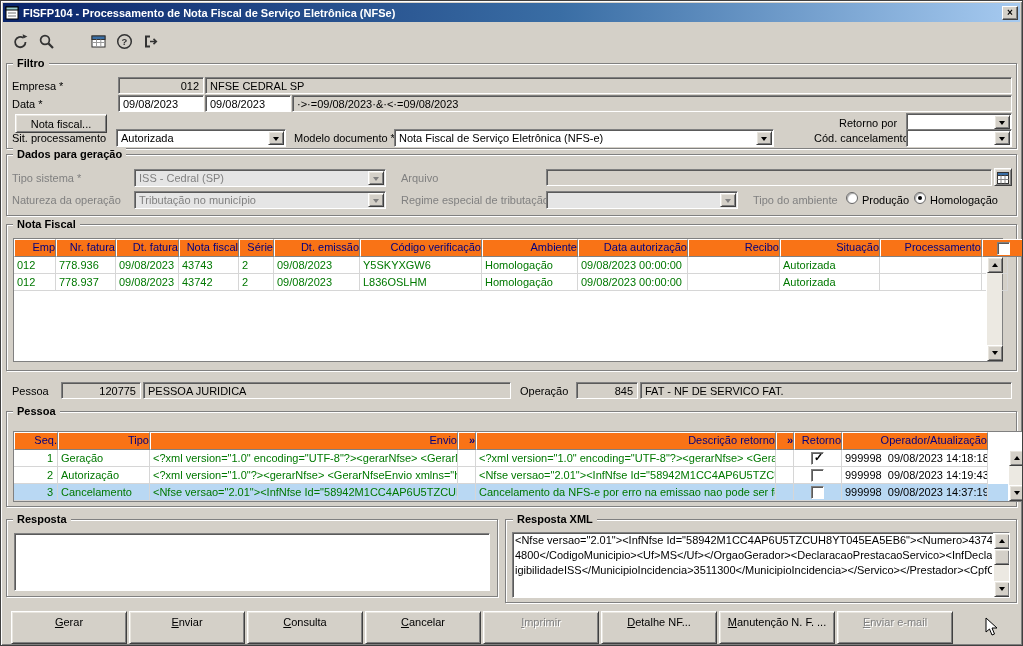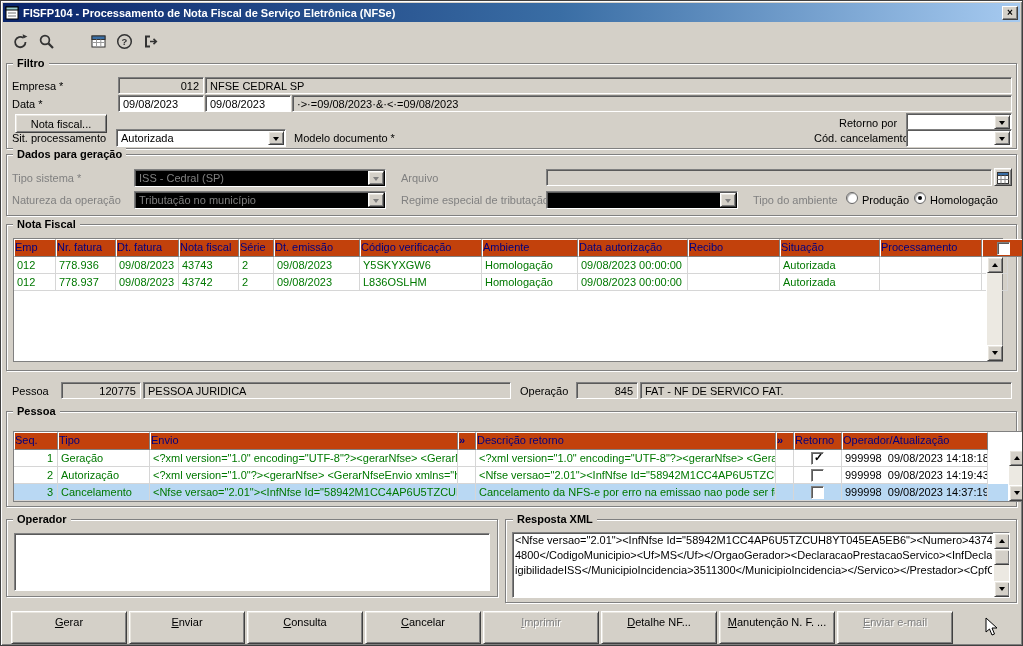--- a/index.html
+++ b/index.html
@@ -11,29 +11,29 @@
 .close-btn{width:16px;height:14px;background:#d4d0c8;border:1px solid;border-color:#fff #404040 #404040 #fff;box-shadow:inset -1px -1px 0 #808080;font-weight:bold;font-size:10px;line-height:12px;text-align:center;font-family:inherit}
 .tbtn{position:absolute;width:22px;height:22px;display:flex;align-items:center;justify-content:center;background:transparent;border:none}
 .gb{position:absolute;border:1px solid #808080;box-shadow:1px 1px 0 #fff,inset 1px 1px 0 #fff}
 .leg{position:absolute;background:#d4d0c8;padding:0 4px;font-weight:bold;z-index:2;white-space:nowrap}
 .lbl{position:absolute;white-space:nowrap;line-height:13px}
 .dis{color:#808080}
 .fld{position:absolute;background:#d4d0c8;border:1px solid;border-color:#808080 #fff #fff #808080;box-shadow:inset 1px 1px 0 #5a5a5a;padding:2px 4px 0;white-space:pre;overflow:hidden;height:17px}
 .white{background:#fff}
 .ra{text-align:right}
 .combo{position:absolute;background:#fff;border:1px solid;border-color:#808080 #fff #fff #808080;box-shadow:inset 1px 1px 0 #5a5a5a;padding:2px 18px 0 4px;overflow:hidden}
-.combo.dis{background:#000000;color:#808080}
+.combo.dis{background:#e5e5e5;color:#808080}
 .cval{display:block;white-space:nowrap;overflow:hidden}
 .cbtn{position:absolute;right:1px;top:1px;bottom:1px;width:16px;background:#d4d0c8;border:1px solid;border-color:#fff #404040 #404040 #fff;box-shadow:inset 1px 1px 0 #e8e5de,inset -1px -1px 0 #808080;display:flex;align-items:center;justify-content:center}
 .tri{width:0;height:0;border:3px solid transparent;border-top:4px solid #000;margin-top:4px}
 .dis .tri{border-top-color:#808080}
 .btn{background:#d4d0c8;border:1px solid;border-color:#fff #404040 #404040 #fff;box-shadow:inset 1px 1px 0 #e8e5de,inset -1px -1px 0 #808080;font-family:inherit;font-size:11px;color:#000;text-align:center}
 .grid{position:absolute;background:#fff;border:1px solid #808080}
 .ghrow{display:flex;height:18px}
-.gh{background:#c2410c;border:1px solid;border-color:#fff #808080 #808080 #fff;color:#000080;text-align:left;line-height:15px;overflow:hidden;white-space:nowrap;flex:none;font-size:11px}
+.gh{background:#f97316;border:1px solid;border-color:#fff #808080 #808080 #fff;color:#000080;text-align:right;line-height:15px;overflow:hidden;white-space:nowrap;flex:none;font-size:11px}
 .gbody{position:relative;background:#fff}
 .grow{display:flex;height:17px;color:#007800}
 .gc{border-right:1px solid #d6d6d6;border-bottom:1px solid #d6d6d6;padding:2px 3px 0;overflow:hidden;white-space:pre;flex:none}
 .ctr{display:flex;align-items:center;justify-content:center;padding:0}
 .sel{background:#b9d8f3}
 .opr{color:#000}
 .nc0{width:42px}.nc1{width:60px}.nc2{width:63px}.nc3{width:60px}.nc4{width:35px}.nc5{width:86px}.nc6{width:122px}.nc7{width:96px}.nc8{width:110px}.nc9{width:92px}.nc10{width:100px}.nc11{width:102px}.nc12{width:26px}.nch{width:42px}
 .ec0{width:44px}.ec1{width:92px}.ec2{width:308px}.ec3{width:18px}.ec4{width:300px}.ec5{width:18px}.ec6{width:48px}.ec7{width:146px}
 .sb{position:absolute;width:16px;background:#ece9e2;border-left:1px solid #fff}
 .sbb{position:absolute;left:0;width:16px;height:16px;background:#d4d0c8;border:1px solid;border-color:#fff #404040 #404040 #fff;box-shadow:inset 1px 1px 0 #e8e5de,inset -1px -1px 0 #808080;display:flex;align-items:center;justify-content:center}
@@ -136,20 +136,26 @@
 
   <span class="lbl" style="left:11px;top:131px">Sit. processamento</span>
   <div class="combo white" style="left:115px;top:128px;width:170px;height:18px">
     <span class="cval">Autorizada</span>
     <span class="cbtn">
         <span class="tri"></span>
       </span>
   </div>
 
   <span class="lbl" style="left:293px;top:131px">Modelo documento *</span>
+  <div class="combo white" style="left:393px;top:128px;width:380px;height:18px">
+    <span class="cval">Nota Fiscal de Serviço Eletrônica (NFS-e)</span>
+    <span class="cbtn">
+        <span class="tri"></span>
+      </span>
+  </div>
 
   <span class="lbl" style="left:813px;top:131px">Cód. cancelamento</span>
   <div class="combo white" style="left:905px;top:128px;width:106px;height:18px">
     <span class="cval"></span>
     <span class="cbtn">
         <span class="tri"></span>
       </span>
   </div>
 
   <div class="gb" style="left:5px;top:153px;width:1011px;height:62px"></div>
@@ -319,21 +325,21 @@
             <span class="tu"></span>
           </div>
         <div class="sbb" style="bottom:0">
             <span class="td"></span>
           </div>
       </div>
     </div>
   </div>
 
   <div class="gb" style="left:5px;top:518px;width:492px;height:78px"></div>
-  <span class="leg" style="left:12px;top:512px">Operador</span>
+  <span class="leg" style="left:12px;top:512px">Resposta</span>
   <div class="xmlbox" style="left:13px;top:532px;width:476px;height:58px"></div>
 
   <div class="gb" style="left:504px;top:518px;width:512px;height:84px"></div>
   <span class="leg" style="left:512px;top:512px">Resposta XML</span>
   <div class="xmlbox" style="left:511px;top:531px;width:498px;height:66px">
     <div style="margin-right:17px">
       <div class="xline">&lt;Nfse versao="2.01"&gt;&lt;InfNfse Id="58942M1CC4AP6U5TZCUH8YT045EA5EB6"&gt;&lt;Numero&gt;43743&lt;/Num</div>
       <div class="xline">4800&lt;/CodigoMunicipio&gt;&lt;Uf&gt;MS&lt;/Uf&gt;&lt;/OrgaoGerador&gt;&lt;DeclaracaoPrestacaoServico&gt;&lt;InfDeclaracaoP</div>
       <div class="xline">igibilidadeISS&lt;/MunicipioIncidencia&gt;3511300&lt;/MunicipioIncidencia&gt;&lt;/Servico&gt;&lt;/Prestador&gt;&lt;CpfCnpj&gt;&lt;C</div>
     </div>

